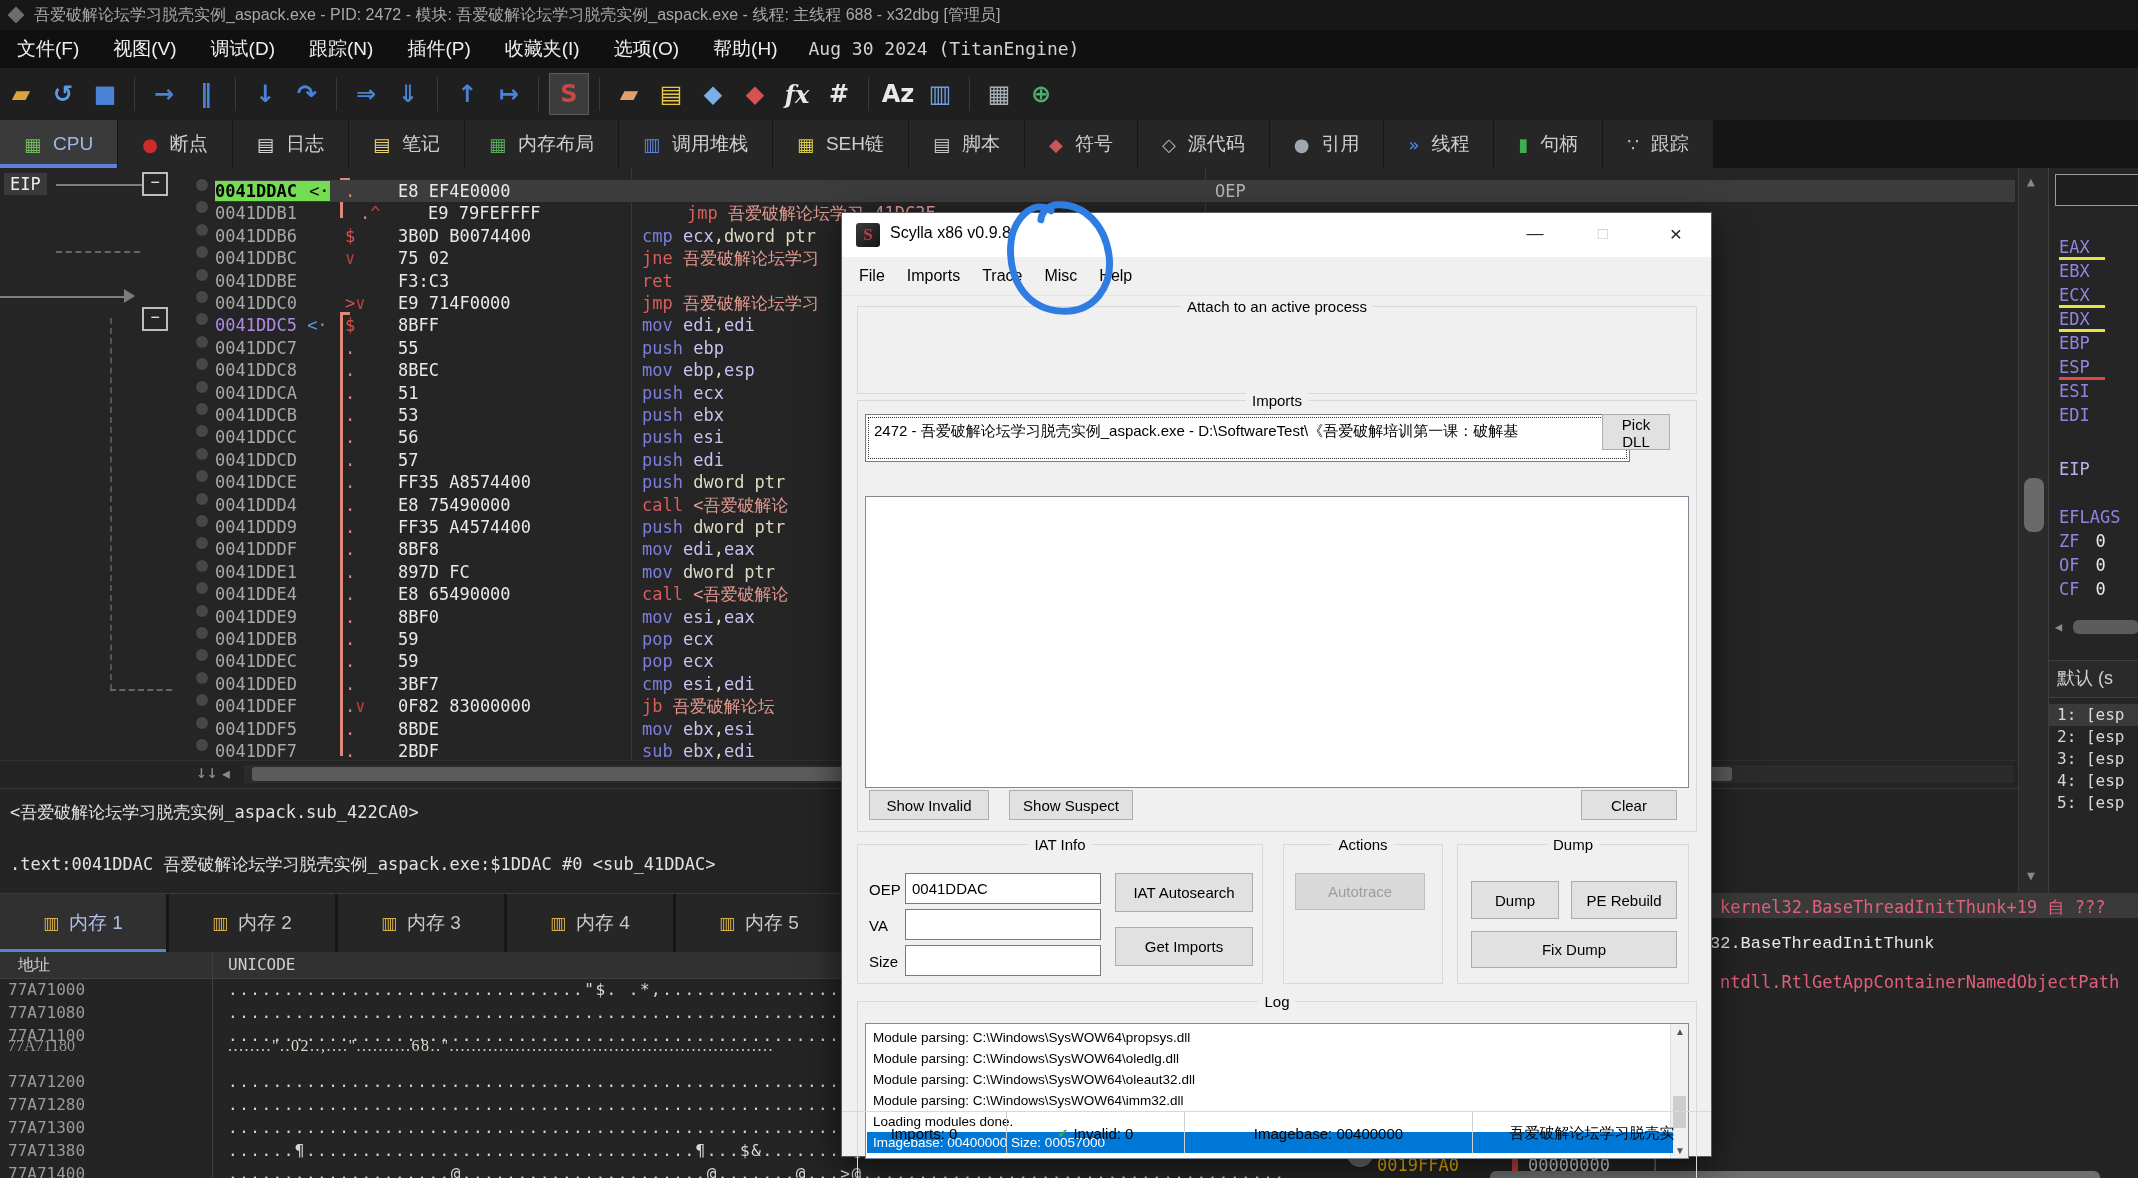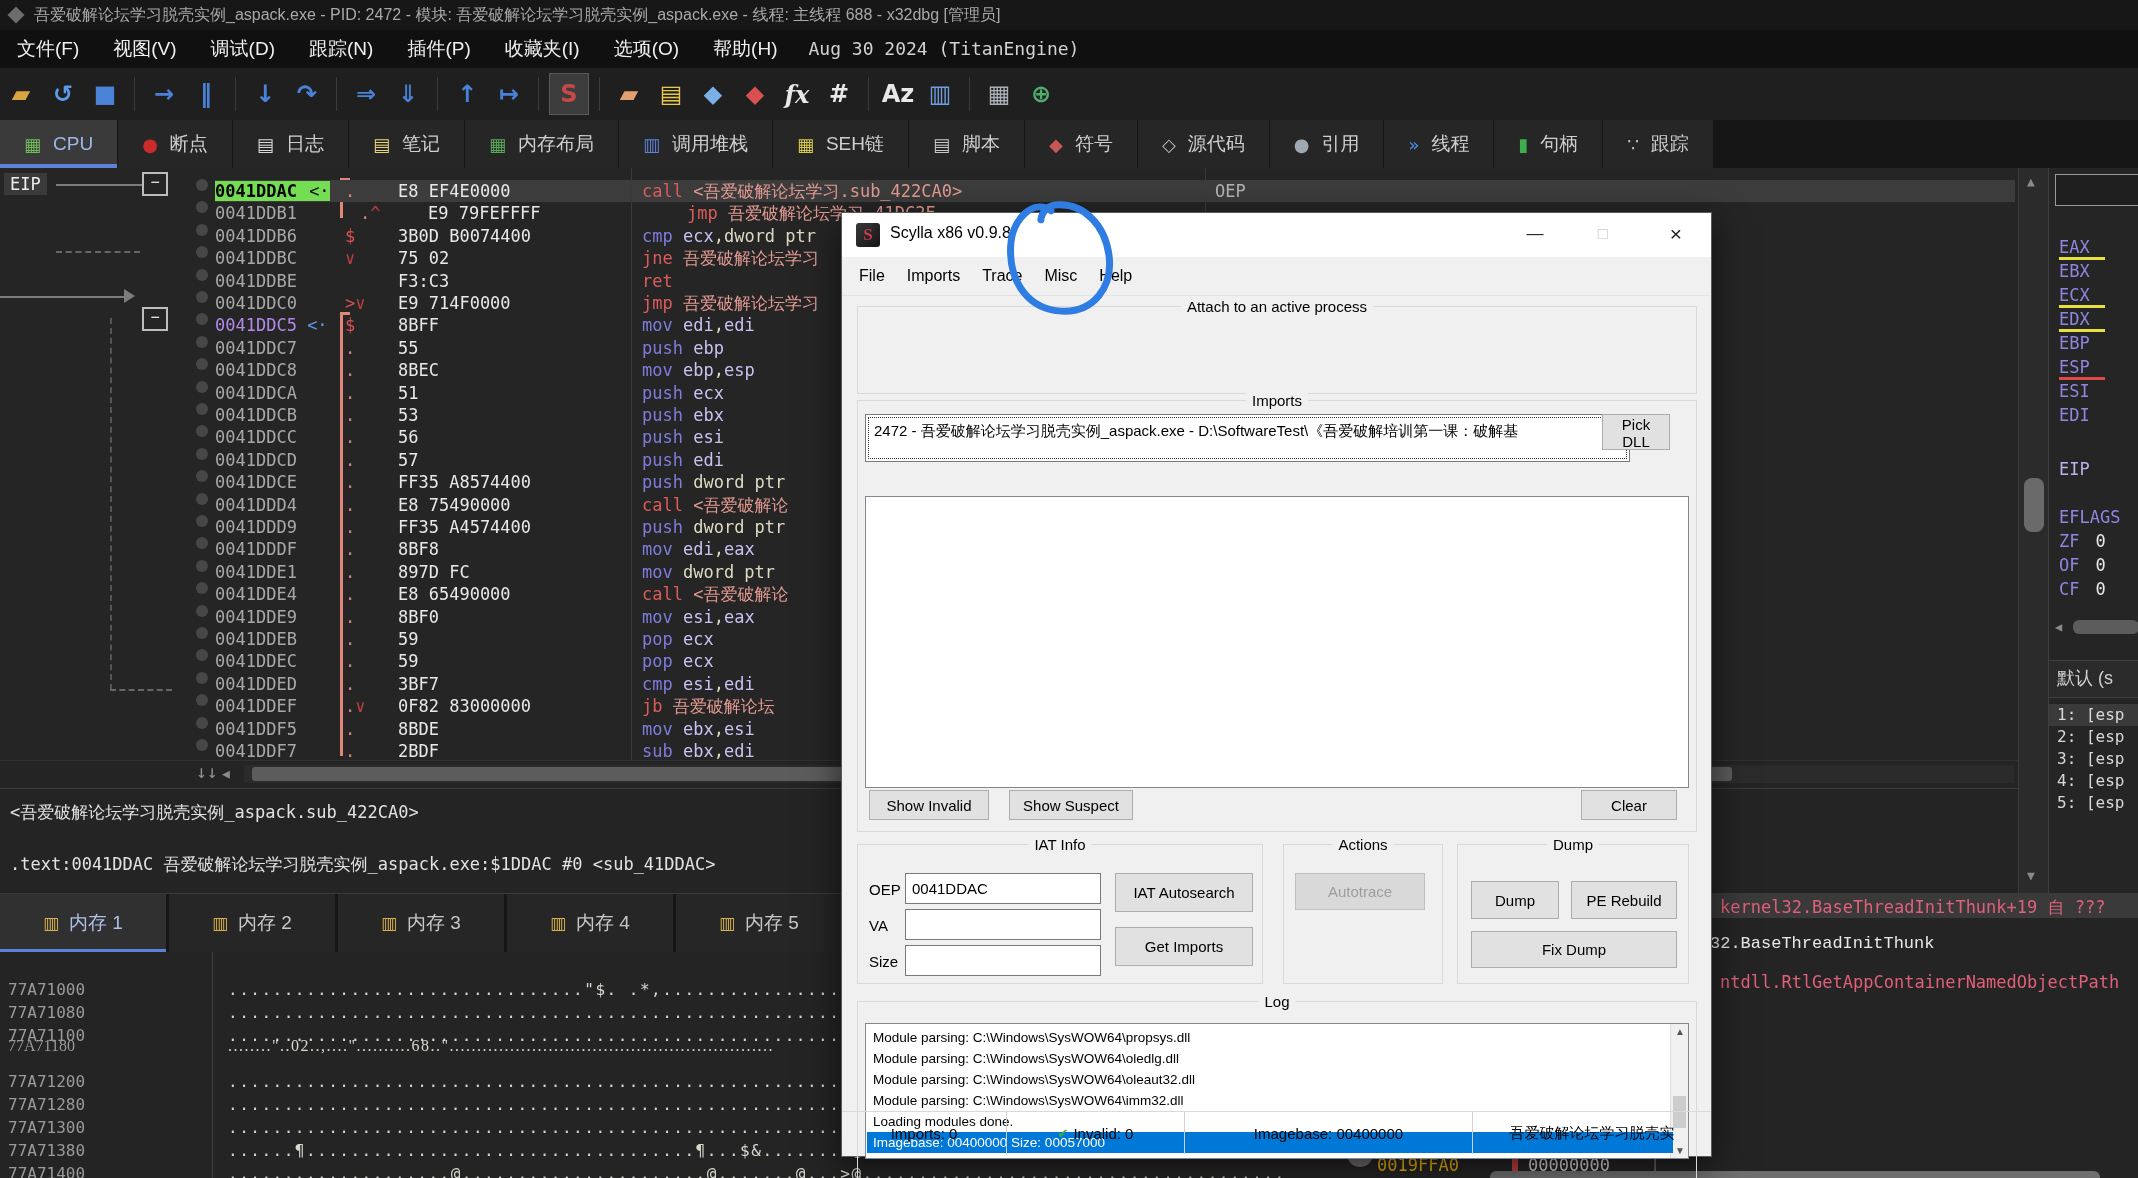--- a/index.html
+++ b/index.html
@@ -279,21 +279,20 @@
       </div>
     <div class="abs jline" style="left:340px;top:10px;width:3px;height:40px;"></div>
     <div class="abs jline" style="left:340px;top:10px;width:10px;height:3px;"></div>
     <div class="abs jline" style="left:340px;top:144px;width:3px;height:444px;"></div>
     <div class="abs jline" style="left:340px;top:144px;width:10px;height:3px;"></div>
     <div id="drows" class="abs">
         <div class="drow sel" style="top: 6px;">
           <span class="daddr"><span class="ab">0041DDAC</span><span class="suf"> &lt;·</span></span>
           <span class="dmark"><span class="m1">.</span></span>
           <span class="dbytes">E8 EF4E0000</span>
-          <span class="dins"><span class="c-r">call </span><span class="c-s">&lt;吾爱破解论坛学习.sub_422CA0&gt;</span></span>
           <span class="dcmt">OEP</span>
         </div>
         <div class="drow" style="top: 28.4px; gap: 15px;">
           <span class="daddr"><span class="ab">0041DDB1</span></span>
           <span class="dmark"><span class="m1">.</span><span class="m3">^</span></span>
           <span class="dbytes">E9 79FEFFFF</span>
           <span class="dins"><span class="c-r">jmp </span><span class="c-s">吾爱破解论坛学习.41DC2F</span></span>
         </div>
         <div class="drow" style="top: 50.8px;">
           <span class="daddr"><span class="ab">0041DDB6</span></span>
@@ -514,20 +513,24 @@
         </div>
         <div class="memtab">
           <span class="tico">▥</span>
           <span>内存 4</span>
         </div>
         <div class="memtab">
           <span class="tico">▥</span>
           <span>内存 5</span>
         </div>
       </div>
+    <div id="memheader">
+      <span class="abs" style="left:18px;">地址</span>
+      <span class="abs" style="left:228px;">UNICODE</span>
+    </div>
     <div id="memvdiv" class="abs"></div>
     <div id="memrows">
         <div class="memrow" style="top: 84px;">
           <span class="memaddr">77A71000</span>
           <span class="memtext">................................"$. .*,........................................................</span>
         </div>
         <div class="memrow" style="top: 107px;">
           <span class="memaddr">77A71080</span>
           <span class="memtext">...............................................................................................</span>
         </div>

